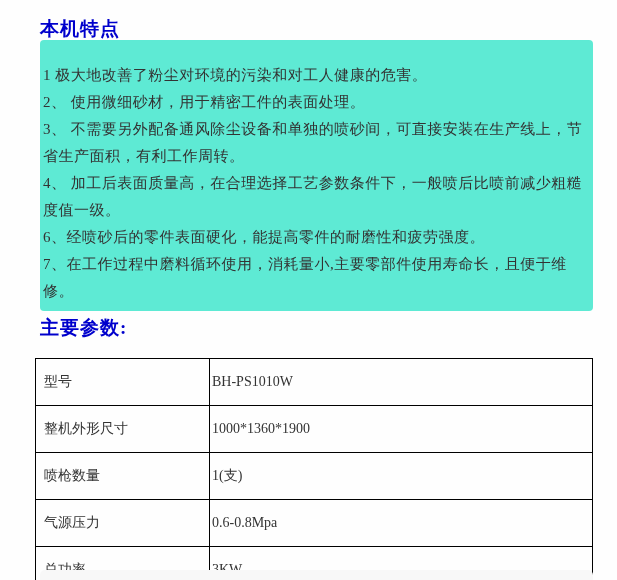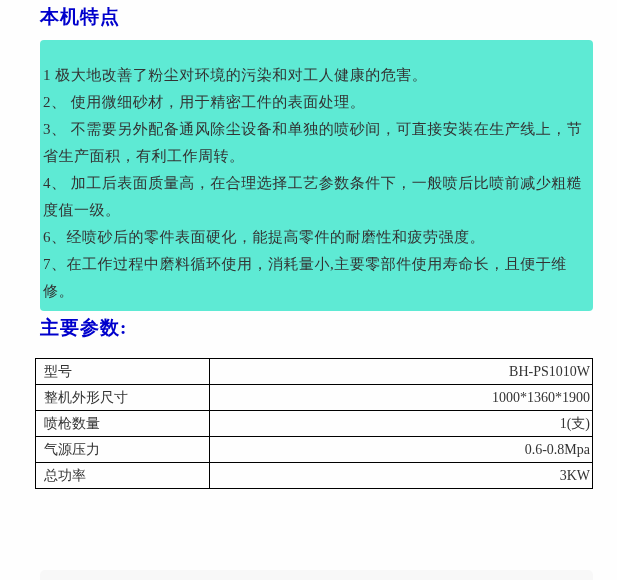--- a/index.html
+++ b/index.html
@@ -18,21 +18,21 @@
   }
   .section-heading {
     position: absolute;
     left: 40px;
     color: #0000cc;
     font-size: 19px;
     font-weight: bold;
     letter-spacing: 1px;
     white-space: nowrap;
   }
-  .heading-features { top: 4px; }
+  .heading-features { top: 16px; }
   .heading-params   { top: 315px; }
 
   .features-panel {
     position: absolute;
     left: 40px; top: 40px;
     width: 553px; height: 271px;
     background: #5eead4;
     border-radius: 4px;
     padding: 22px 8px 0 3px;
   }
@@ -49,29 +49,29 @@
     width: 558px;
     border-collapse: collapse;
     table-layout: fixed;
   }
   .params-table td {
     border: 1px solid #000000;
     height: 26px;
     font-size: 14px;
     color: #333333;
     background: #fefefe;
-    padding: 3px 2px;
+    padding: 14px 2px;
   }
   .params-table td.label-cell {
     width: 174px;
     text-align: left;
     padding-left: 8px;
   }
   .params-table td.value-cell {
-    text-align: right;
+    text-align: left;
   }
 
   .next-panel-edge {
     position: absolute;
     left: 40px; top: 570px;
     width: 553px; height: 12px;
     background: #f8f8f8;
     border-radius: 5px 5px 0 0;
   }
 </style>

